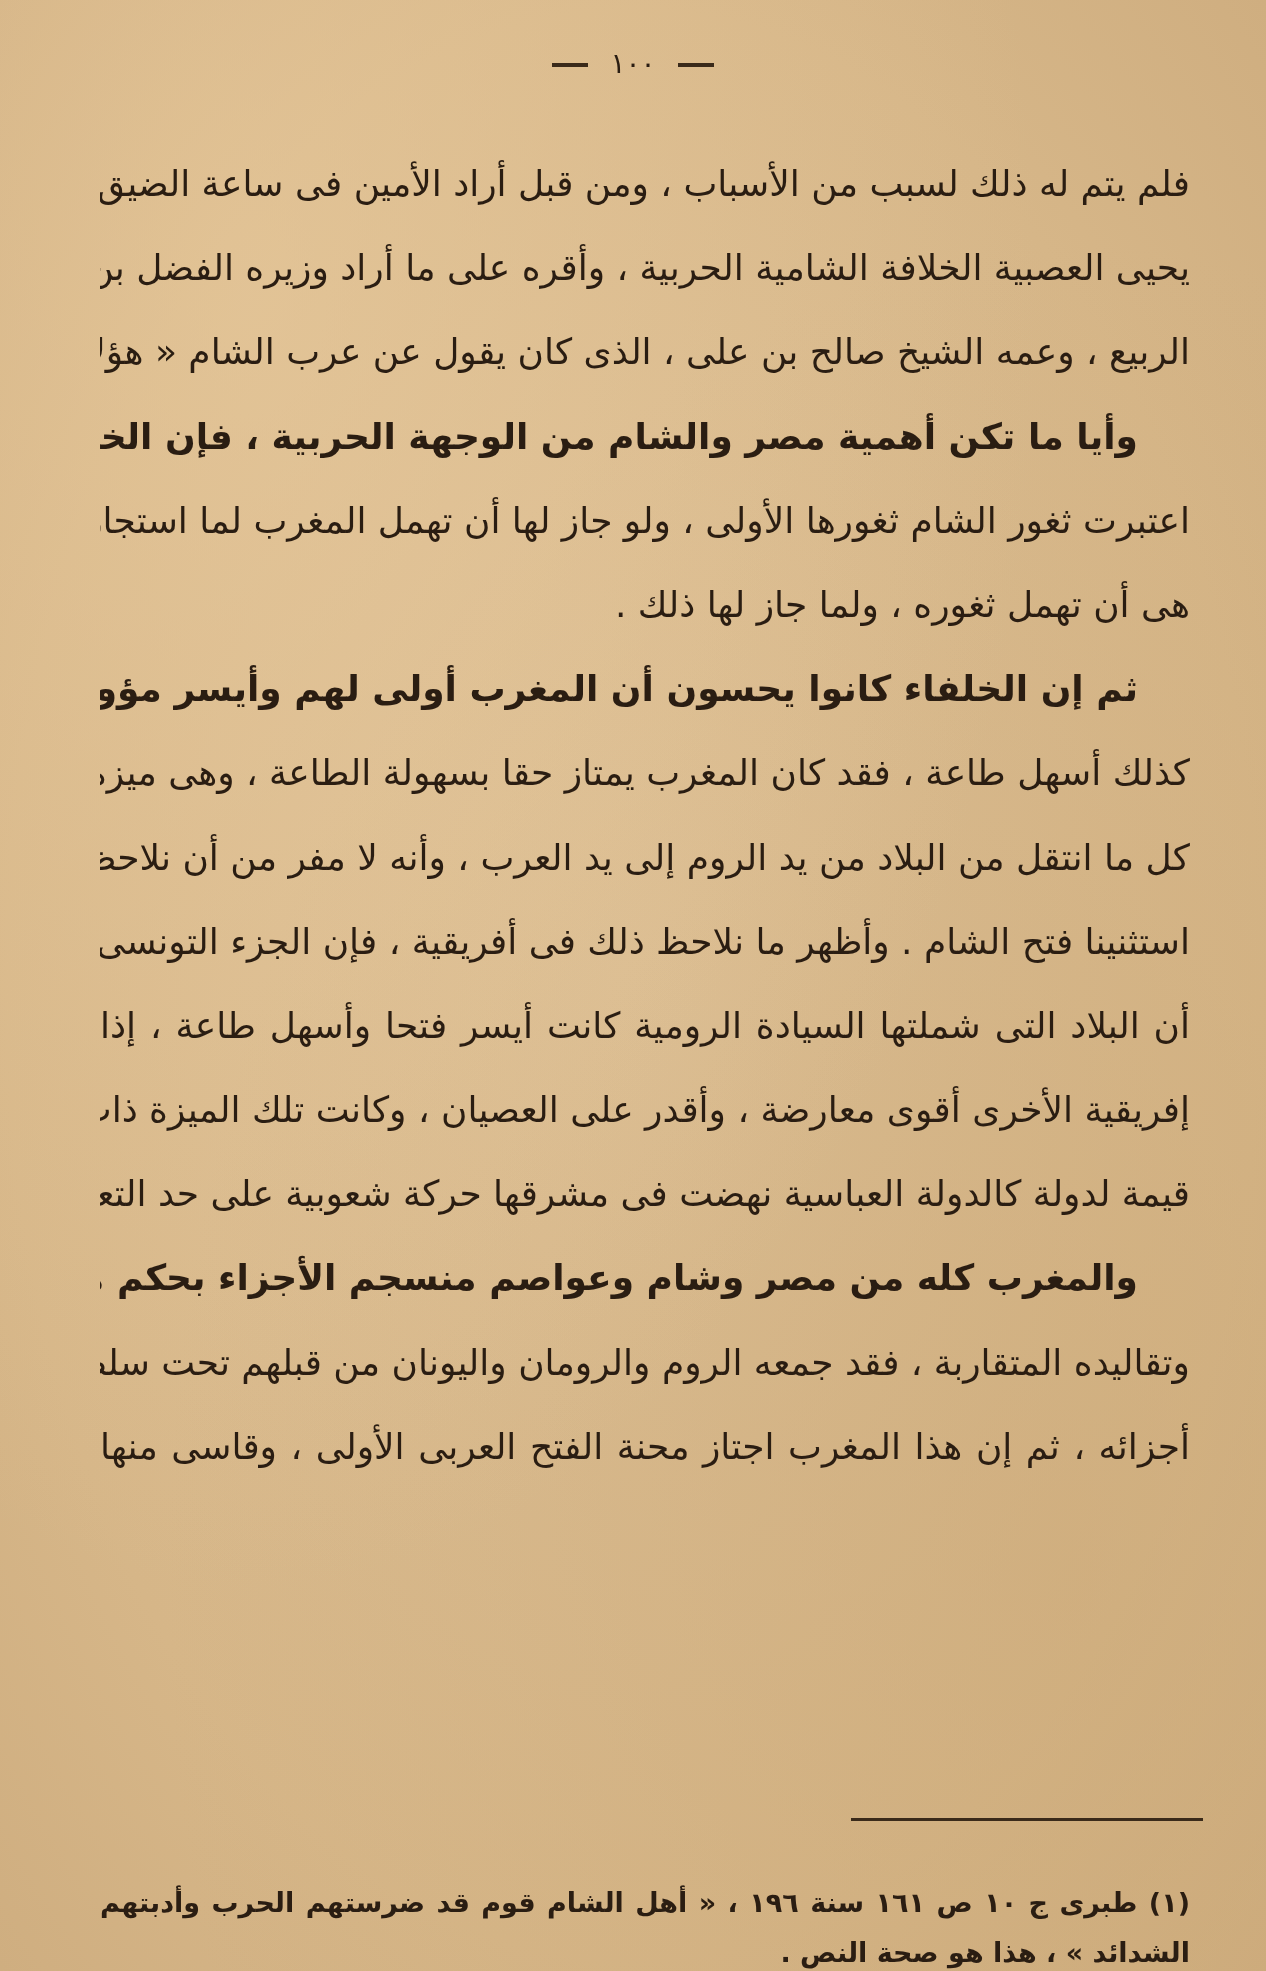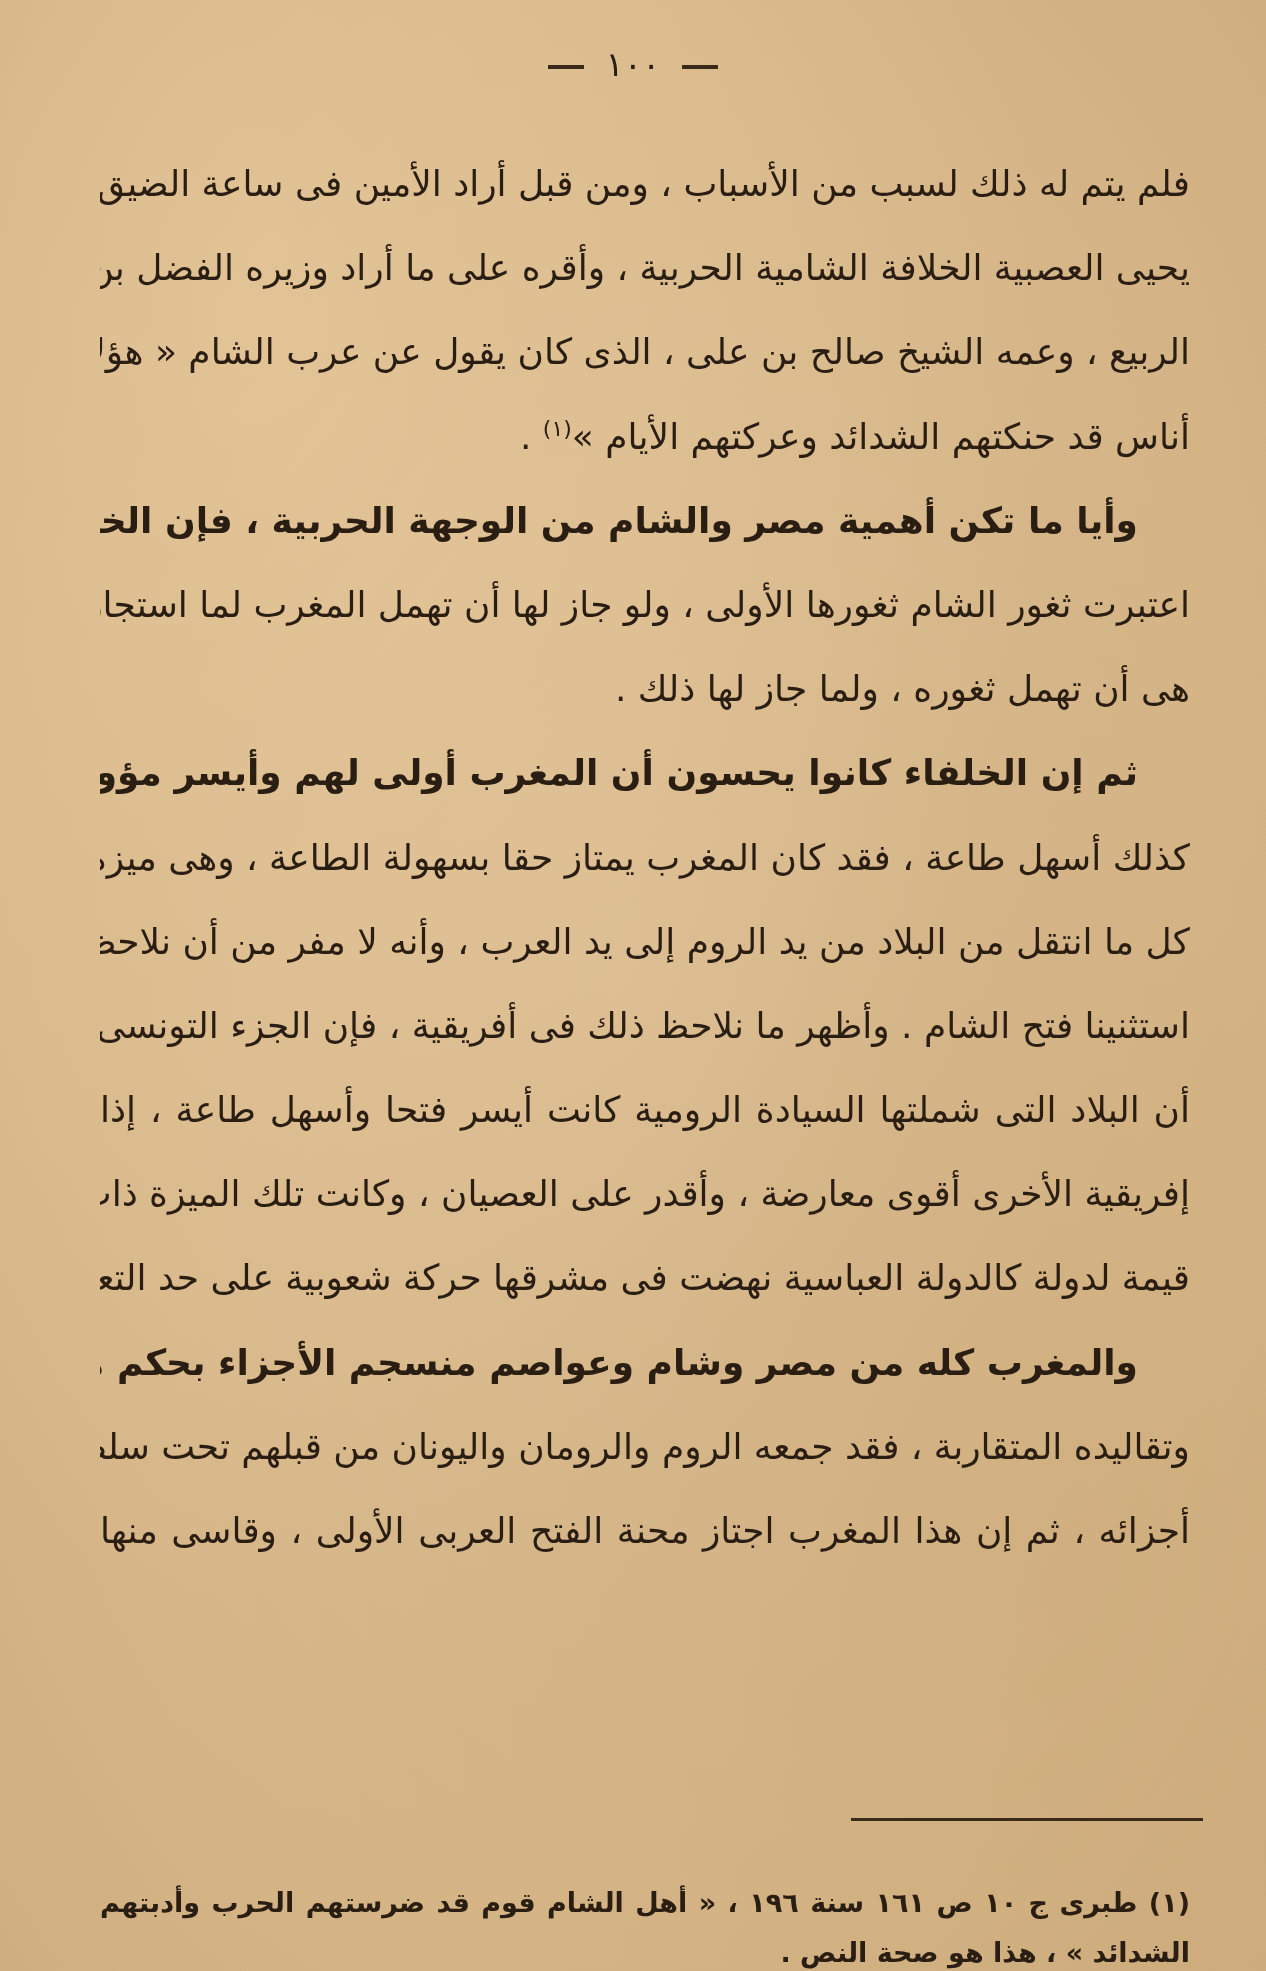--- a/index.html
+++ b/index.html
@@ -24,21 +24,21 @@
       font-family: "DejaVu Sans", sans-serif;
       direction: rtl;
     }
     .page-number {
       position: absolute;
       top: 44px;
       left: 0;
       width: 1266px;
       text-align: center;
       direction: ltr;
-      font-size: 34px;
+      font-size: 28px;
       line-height: 40px;
       color: #2a1d12;
       letter-spacing: 2px;
     }
     .page-number .dash {
       display: inline-block;
       width: 36px;
       height: 4px;
       background: #3a2a1a;
       vertical-align: middle;
@@ -106,21 +106,20 @@
   <div class="page-number">
     <span class="dash"></span><span>١٠٠</span><span class="dash"></span>
   </div>
 
   <div class="body-text">
 
     <div class="para">
       <span class="line">فلم يتم له ذلك لسبب من الأسباب ، ومن قبل أراد الأمين فى ساعة الضيق أن</span>
       <span class="line">يحيى العصبية الخلافة الشامية الحربية ، وأقره على ما أراد وزيره الفضل بن</span>
       <span class="line">الربيع ، وعمه الشيخ صالح بن على ، الذى كان يقول عن عرب الشام « هؤلاء</span>
-      <span class="line last"><span>أناس قد حنكتهم الشدائد وعركتهم الأيام »</span><span class="fn-ref">(١)</span><span> .</span></span>
     </div>
 
     <div class="para">
       <span class="line indent">وأيا ما تكن أهمية مصر والشام من الوجهة الحربية ، فإن الخلافة قد</span>
       <span class="line">اعتبرت ثغور الشام ثغورها الأولى ، ولو جاز لها أن تهمل المغرب لما استجازت</span>
       <span class="line last">هى أن تهمل ثغوره ، ولما جاز لها ذلك .</span>
     </div>
 
     <div class="para">
       <span class="line indent">ثم إن الخلفاء كانوا يحسون أن المغرب أولى لهم وأيسر مؤونة ، ولعله كان</span>

